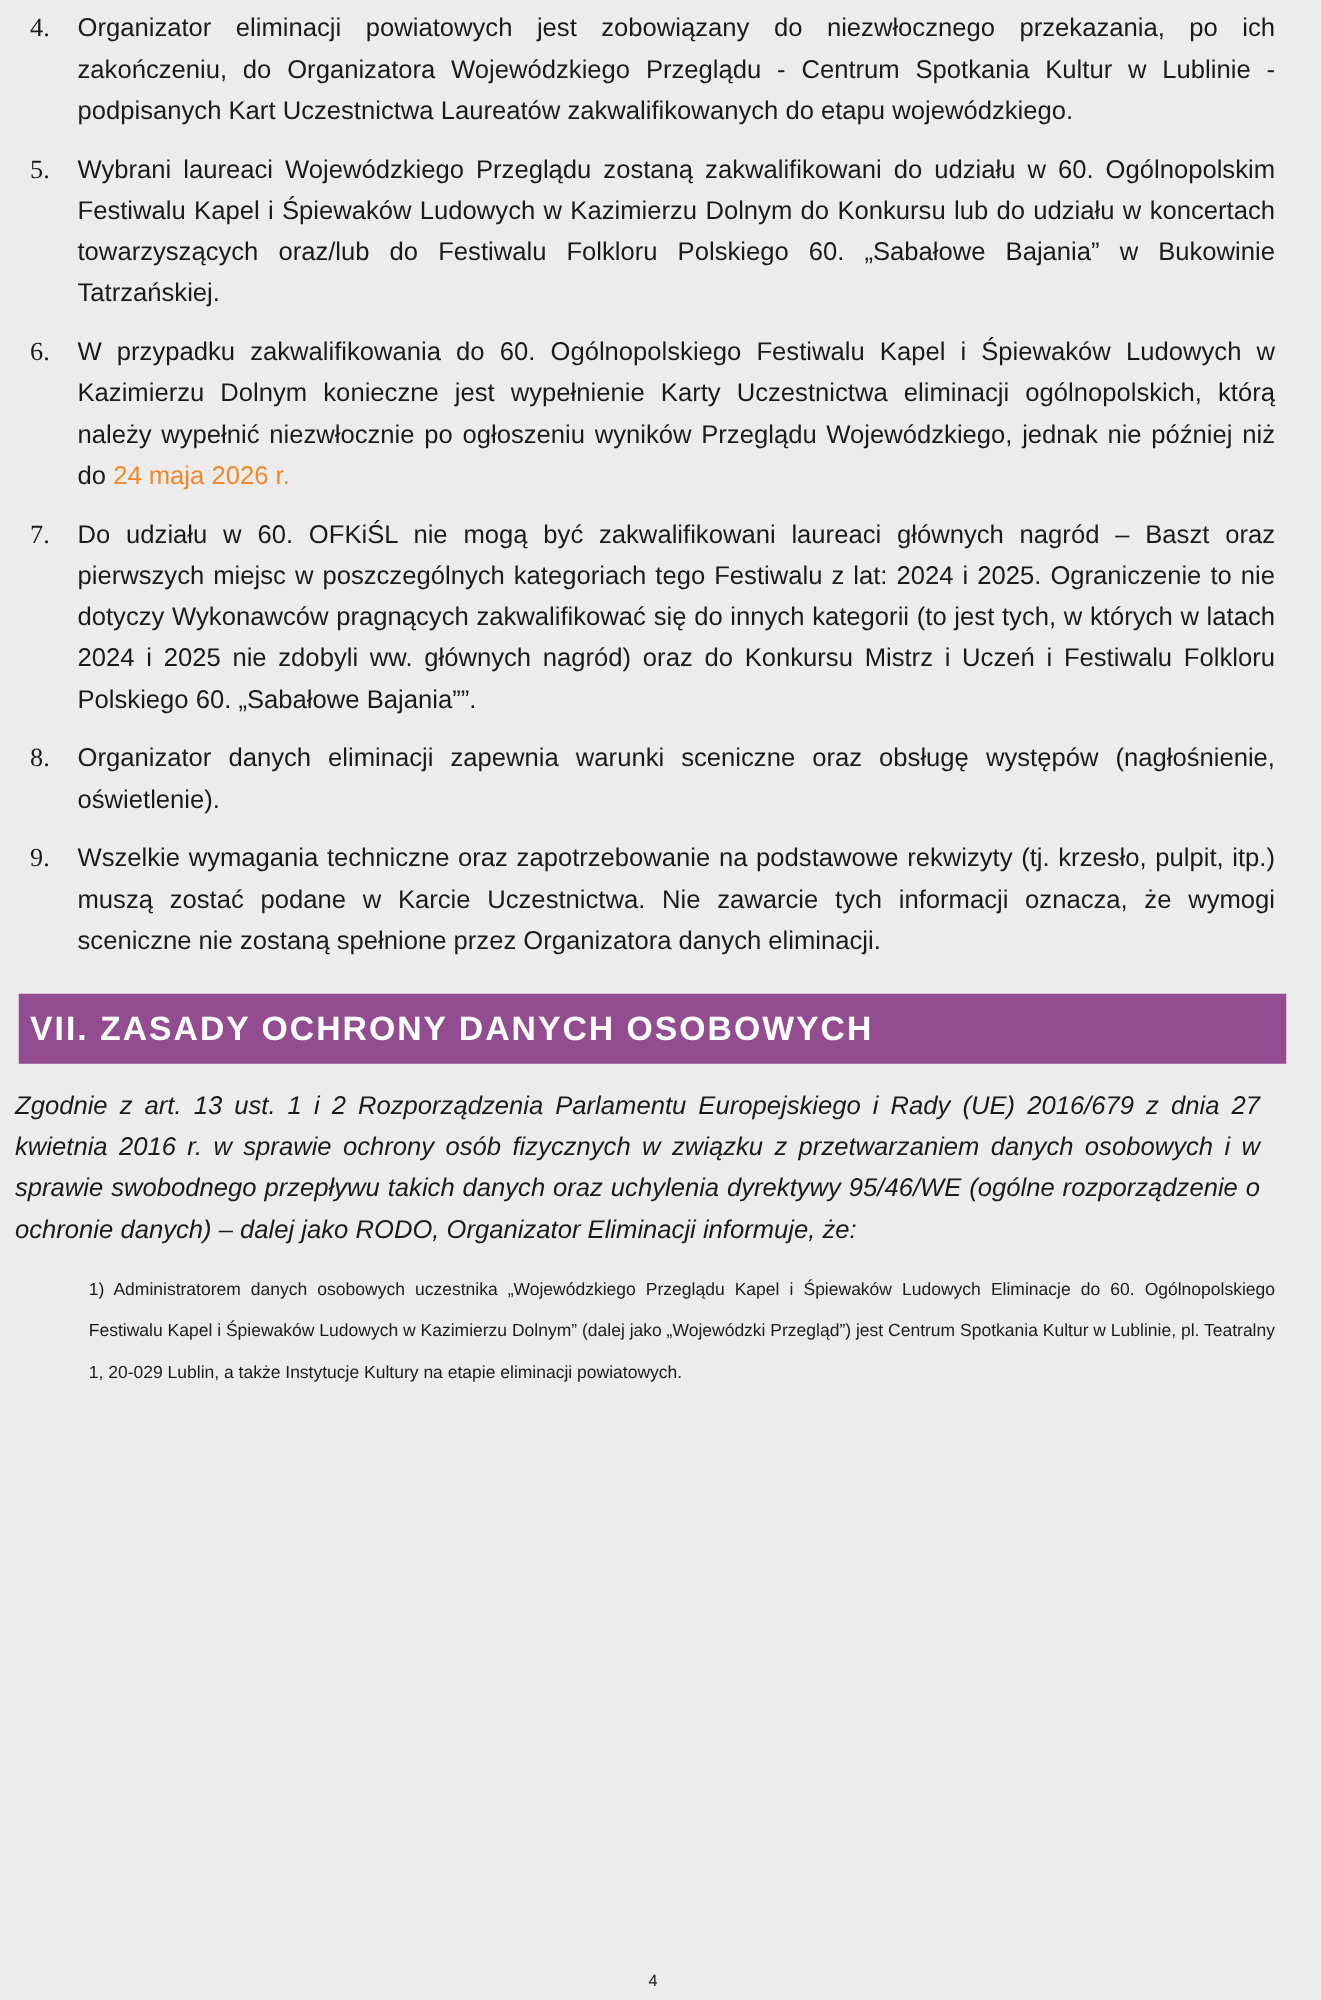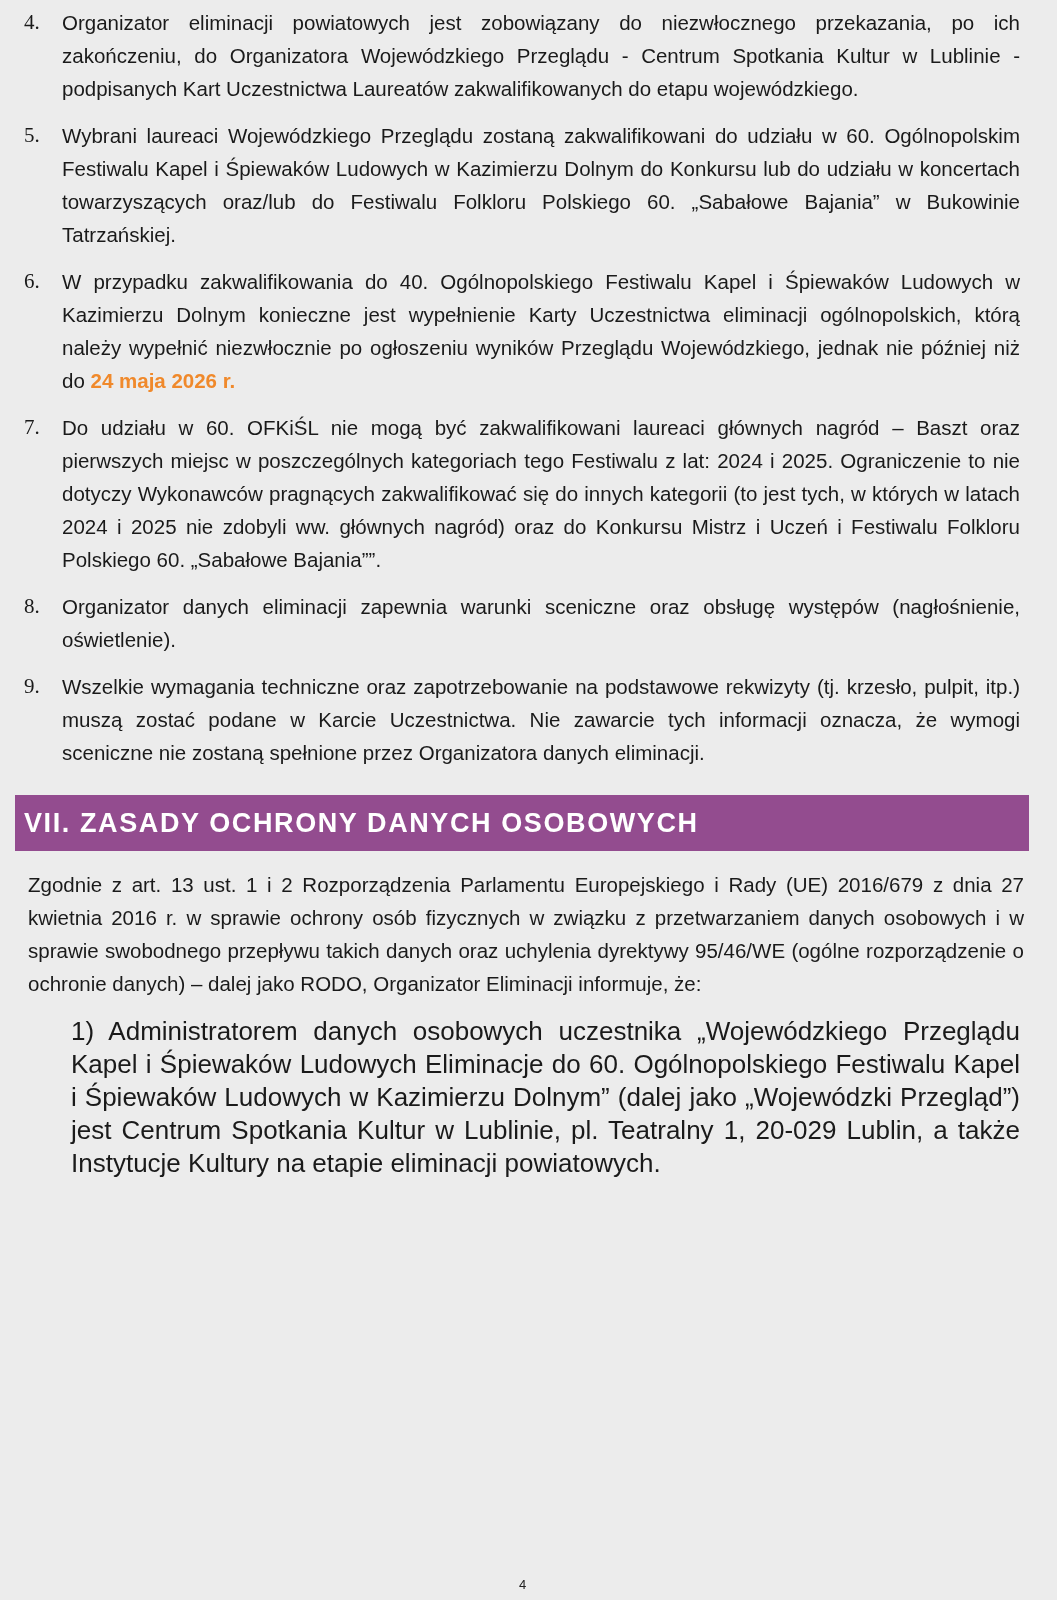--- a/index.html
+++ b/index.html
@@ -41,55 +41,56 @@
     }
     .item-number {
       position: absolute;
       left: 0;
       top: 0;
       font-family: "Liberation Serif", "DejaVu Serif", serif;
       font-size: 21px;
     }
     .highlight {
       color: #f0892b;
-      font-weight: bold;
+      font-weight: normal;
     }
     .section-header {
       position: absolute;
       left: 15px;
       top: 795px;
       width: 1014px;
       height: 56px;
       background: #934c8f;
       color: #ffffff;
       box-sizing: border-box;
       padding-left: 9px;
       font-size: 27px;
       font-weight: bold;
       letter-spacing: 1.6px;
       line-height: 56px;
     }
     .intro-paragraph {
       position: absolute;
-      left: 28px;
+      left: 12px;
       top: 868px;
       width: 996px;
       margin: 0;
       font-size: 20.5px;
       line-height: 33px;
       text-align: justify;
+      font-style: italic;
     }
     .sub-list {
       position: absolute;
       left: 71px;
       top: 1015px;
       width: 949px;
     }
     .sub-item {
-      font-size: 26px;
+      font-size: 14px;
       line-height: 33px;
       text-align: justify;
       margin: 0 0 14px 0;
     }
     .page-number {
       position: absolute;
       left: 0;
       width: 1045px;
       top: 1577px;
       text-align: center;
@@ -106,21 +107,21 @@
     <li class="numbered-item">
       <span class="item-number">4.</span>
       <span>Organizator eliminacji powiatowych jest zobowiązany do niezwłocznego przekazania, po ich zakończeniu, do Organizatora Wojewódzkiego Przeglądu - Centrum Spotkania Kultur w Lublinie - podpisanych Kart Uczestnictwa Laureatów zakwalifikowanych do etapu wojewódzkiego.</span>
     </li>
     <li class="numbered-item">
       <span class="item-number">5.</span>
       <span>Wybrani laureaci Wojewódzkiego Przeglądu zostaną zakwalifikowani do udziału w 60. Ogólnopolskim Festiwalu Kapel i Śpiewaków Ludowych w Kazimierzu Dolnym do Konkursu lub do udziału w koncertach towarzyszących oraz/lub do Festiwalu Folkloru Polskiego 60. „Sabałowe Bajania” w Bukowinie Tatrzańskiej.</span>
     </li>
     <li class="numbered-item">
       <span class="item-number">6.</span>
-      <span>W przypadku zakwalifikowania do 40. Ogólnopolskiego Festiwalu Kapel i Śpiewaków Ludowych w Kazimierzu Dolnym konieczne jest wypełnienie Karty Uczestnictwa eliminacji ogólnopolskich, którą należy wypełnić niezwłocznie po ogłoszeniu wyników Przeglądu Wojewódzkiego, jednak nie później niż do </span><span class="highlight" style="color: rgb(240, 137, 43);">24 maja 2026 r.</span>
+      <span>W przypadku zakwalifikowania do 60. Ogólnopolskiego Festiwalu Kapel i Śpiewaków Ludowych w Kazimierzu Dolnym konieczne jest wypełnienie Karty Uczestnictwa eliminacji ogólnopolskich, którą należy wypełnić niezwłocznie po ogłoszeniu wyników Przeglądu Wojewódzkiego, jednak nie później niż do </span><span class="highlight" style="color: rgb(240, 137, 43);">24 maja 2026 r.</span>
     </li>
     <li class="numbered-item">
       <span class="item-number">7.</span>
       <span>Do udziału w 60. OFKiŚL nie mogą być zakwalifikowani laureaci głównych nagród – Baszt oraz pierwszych miejsc w poszczególnych kategoriach tego Festiwalu z lat: 2024 i 2025. Ograniczenie to nie dotyczy Wykonawców pragnących zakwalifikować się do innych kategorii (to jest tych, w których w latach 2024 i 2025 nie zdobyli ww. głównych nagród) oraz do Konkursu Mistrz i Uczeń i Festiwalu Folkloru Polskiego 60. „Sabałowe Bajania””.</span>
     </li>
     <li class="numbered-item">
       <span class="item-number">8.</span>
       <span>Organizator danych eliminacji zapewnia warunki sceniczne oraz obsługę występów (nagłośnienie, oświetlenie).</span>
     </li>
     <li class="numbered-item">

